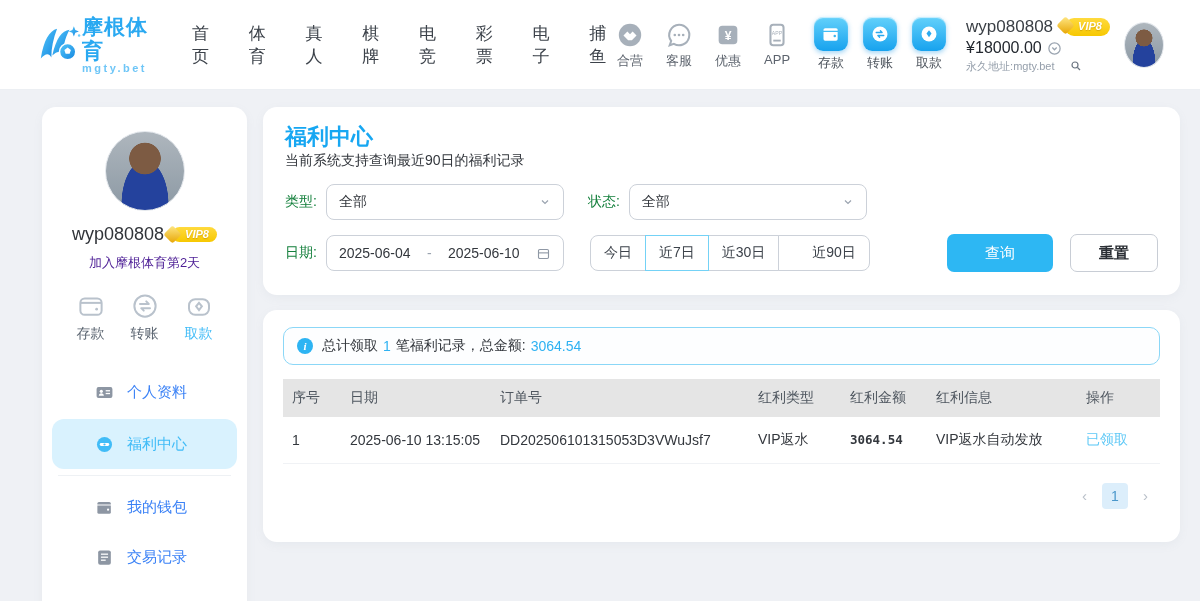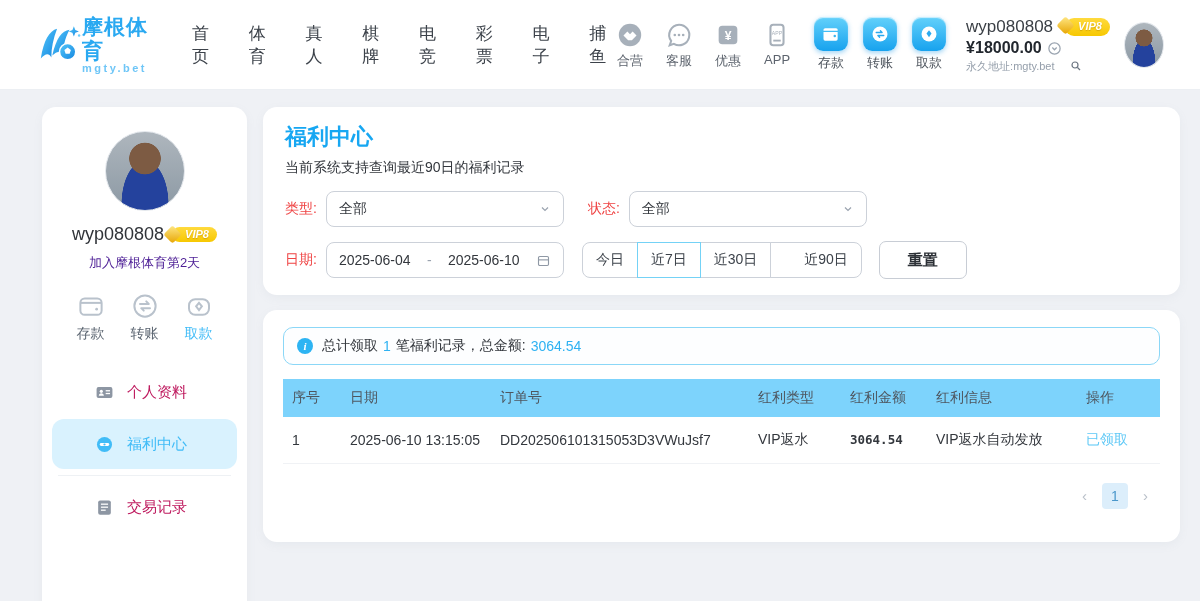--- a/index.html
+++ b/index.html
@@ -28,21 +28,21 @@
     box-shadow:0 2px 5px rgba(24,150,230,.4), inset 0 1px 1px rgba(255,255,255,.7);
     display:flex; align-items:center; justify-content:center; }
   .tile .qlabel { font-size:13px; color:#4c535c; }
   .userbox { margin-left:20px; line-height:1.3; }
   .user-row1 { display:flex; align-items:center; gap:4px; font-size:17px; color:#3a3f45; }
   .vip-badge { position:relative; margin-left:8px; background:linear-gradient(180deg,#ffda3e,#f7c801);
     border-radius:9px; padding:1px 8px 2px 13px; font-size:11px; font-weight:bold;
     font-style:italic; color:#fff; text-shadow:0 1px 1px rgba(180,130,0,.5); }
   .vip-gem { position:absolute; left:-6px; top:1px; width:13px; height:13px;
     background:linear-gradient(135deg,#ffe887,#e7a400); transform:rotate(45deg); border-radius:3px;}
-  .user-row2 { display:flex; align-items:center; gap:5px; font-size:16px; font-weight:bold; color:#22272e; }
+  .user-row2 { display:flex; align-items:center; gap:5px; font-size:16px; font-weight:normal; color:#22272e; }
   .user-row3 { display:flex; align-items:center; gap:15px; font-size:11px; color:#959fab; }
   .avatar { border-radius:50%;
     background: radial-gradient(circle at 50% 34%, #7d5b43 0 24%, rgba(0,0,0,0) 25%),
                 radial-gradient(ellipse at 50% 92%, #24429d 0 42%, rgba(0,0,0,0) 43%),
                 linear-gradient(180deg,#aeb6bd,#8c99a4);
     border:1px solid #e3e7ec; }
   .avatar.sm { width:46px; height:46px; margin-left:14px; cursor:pointer; }
   .avatar.lg { width:80px; height:80px; }
   
   .sidebar { position:absolute; left:42px; top:107px; width:205px; height:560px;
@@ -50,59 +50,59 @@
     display:flex; flex-direction:column; align-items:center; padding-top:24px; }
   .sb-name { margin-top:13px; display:flex; align-items:center; font-size:18px; color:#303338; }
   .sb-join { margin-top:9px; font-size:13px; color:#4c1d95; }
   .sb-actions { margin-top:19px; display:flex; gap:24px; }
   .sb-act { display:flex; flex-direction:column; align-items:center; gap:4px; cursor:pointer; }
   .sb-act .qicon { width:30px; height:30px; color:#b9c2cc; }
   .sb-act .qlabel { font-size:14px; color:#5a6470; }
   .sb-act.accent .qlabel { color:#41bcf7; }
   .sb-menu { margin-top:24px; width:100%; }
   .menu-item { display:flex; align-items:center; gap:13px; height:50px; padding-left:53px;
-    font-size:15px; color:#be185d; cursor:pointer; }
+    font-size:15px; color:#3b82f6; cursor:pointer; }
   .menu-item .micon { width:19px; height:19px; color:#8d96a3; }
   .menu-item.active { margin:2px 10px; border-radius:12px; padding-left:43px; height:50px;
     background:#d9f2fe; color:#41bcf7; }
   .menu-item.active .micon { color:#41bcf7; }
   .menu-divider { height:1px; background:#eef1f4; margin:6px 16px; }
   
   .card { position:absolute; left:263px; background:#fff; border-radius:14px;
     box-shadow:0 3px 10px rgba(140,150,170,.08); width:917px; }
   .card1 { top:107px; height:188px; padding:15px 22px; }
   .card2 { top:310px; height:232px; padding:17px 20px; }
   .page-title { font-size:22px; font-weight:bold; color:#17a7f2; }
-  .page-subtitle { margin-top:7px; font-size:14px; color:#33373d; }
+  .page-subtitle { font-size:14px; color:#33373d; }
   .filter-row { display:flex; align-items:center; margin-top:14px; }
-  .f-label { font-size:14px; color:#ef4444; margin-right:9px; }
+  .f-label { font-size:14px; color:#15803d; margin-right:9px; }
   .select, .datebox { width:238px; height:36px; border:1px solid #ccd1d9; border-radius:8px;
     background:#fff; display:flex; align-items:center; justify-content:space-between;
     padding:0 12px; font-size:14px; color:#33373d; cursor:pointer; }
   .grp2 { margin-left:24px; }
   .segmented { display:flex; margin-left:14px; }
   .seg { height:36px; padding:0 13px; background:#fff; border:1px solid #ccd1d9;
     font-size:14px; color:#3c424a; display:flex; align-items:center; margin-left:-1px;
     cursor:pointer; font-family:inherit; }
-  .seg:first-child { border-radius:8px 0 0 8px; margin-left:4px; }
+  .seg:first-child { border-radius:8px 0 0 8px; margin-left:12px; }
   .seg:last-child { border-radius:0 8px 8px 0;padding-left:33px; }
   .seg.active { border-color:#74d2f6; position:relative; z-index:1; }
   .btn-search { margin-left:auto; width:106px; height:38px; background:#2db7f3; color:#fff;
     border:none; border-radius:7px; font-size:15px; cursor:pointer; font-family:inherit; }
   .btn-reset { margin-left:17px; width:88px; height:38px; background:#fff; color:#2c3036;
     border:1px solid #c8cdd5; border-radius:7px; font-size:15px; font-weight:bold;
     cursor:pointer; font-family:inherit; }
   .alert { height:38px; border:1px solid #8bd7f7; border-radius:10px; background:#fdfeff;
     display:flex; align-items:center; padding:0 13px; font-size:14px; color:#33373d; }
   .info-i { width:16px; height:16px; border-radius:50%; background:#2db4f3; color:#fff;
     font-size:11px; font-weight:bold; font-style:italic; display:flex; align-items:center;
     justify-content:center; margin-right:9px; font-family:"Liberation Serif",serif; }
   .hl { color:#2fb2f2; margin:0 5px; }
   table { width:100%; border-collapse:collapse; table-layout:fixed; margin-top:14px; font-size:14px; }
-  thead th { background:#7dd3fc; height:38px; text-align:left; font-weight:normal;
+  thead th { background:#e5e5e5; height:38px; text-align:left; font-weight:normal;
     color:#4e565f; padding:0 9px; }
   tbody td { height:46px; color:#33373d; padding:0 9px; border-bottom:1px solid #f0f2f5; }
   td.amount { font-weight:bold; font-family:"DejaVu Sans Mono","Liberation Mono",monospace; font-size:12.5px; }
   .action-link { color:#5ec8f6; cursor:pointer; }
   .pager { display:flex; justify-content:flex-end; align-items:center; gap:15px;
     margin-top:19px; padding-right:12px; }
   .pg-arrow { color:#b9c0c9; font-size:15px; cursor:pointer; }
   .pg-num { width:26px; height:26px; background:#dceefb; color:#4a97cb; border-radius:4px;
     display:flex; align-items:center; justify-content:center; font-size:14px; cursor:pointer; }
   svg { display:block; }
@@ -305,20 +305,30 @@
             <rect x="6" y="10.2" width="12" height="3.6" rx="1.8" fill="#fff"></rect>
             <circle cx="12" cy="12" r="1.4" fill="currentColor"></circle>
           </svg>
       </span>
       <span>福利中心</span>
     </div>
     <div class="menu-divider"></div>
     <div class="menu-item">
       <span class="micon">
         <svg width="19" height="19" viewBox="0 0 24 24" fill="currentColor">
+            <path d="M3 7a2 2 0 012-2h13a2 2 0 012 2v1.2H3z"></path>
+            <path d="M3 9.6h17V18a2 2 0 01-2 2H5a2 2 0 01-2-2z"></path>
+            <circle cx="16.5" cy="14.8" r="1.4" fill="#fff"></circle>
+          </svg>
+      </span>
+      <span>我的钱包</span>
+    </div>
+    <div class="menu-item">
+      <span class="micon">
+        <svg width="19" height="19" viewBox="0 0 24 24" fill="currentColor">
             <rect x="4" y="3" width="16" height="18" rx="2.5"></rect>
             <rect x="7.5" y="7" width="9" height="1.6" fill="#fff"></rect>
             <rect x="7.5" y="10.8" width="9" height="1.6" fill="#fff"></rect>
             <rect x="7.5" y="14.6" width="6" height="1.6" fill="#fff"></rect>
           </svg>
       </span>
       <span>交易记录</span>
     </div>
   </nav>
 </aside>
@@ -360,20 +370,21 @@
             <path d="M4 11h16"></path>
           </svg>
       </span>
     </div>
     <div class="segmented">
       <button class="seg">今日</button>
       <button class="seg active">近7日</button>
       <button class="seg">近30日</button>
       <button class="seg">近90日</button>
     </div>
+    <button class="btn-search">查询</button>
     <button class="btn-reset">重置</button>
   </div>
 </section>
 
 <section class="card card2">
   <div class="alert">
     <span class="info-i">i</span>
     <span>总计领取</span>
     <span class="hl">1</span>
     <span>笔福利记录，总金额:</span>

